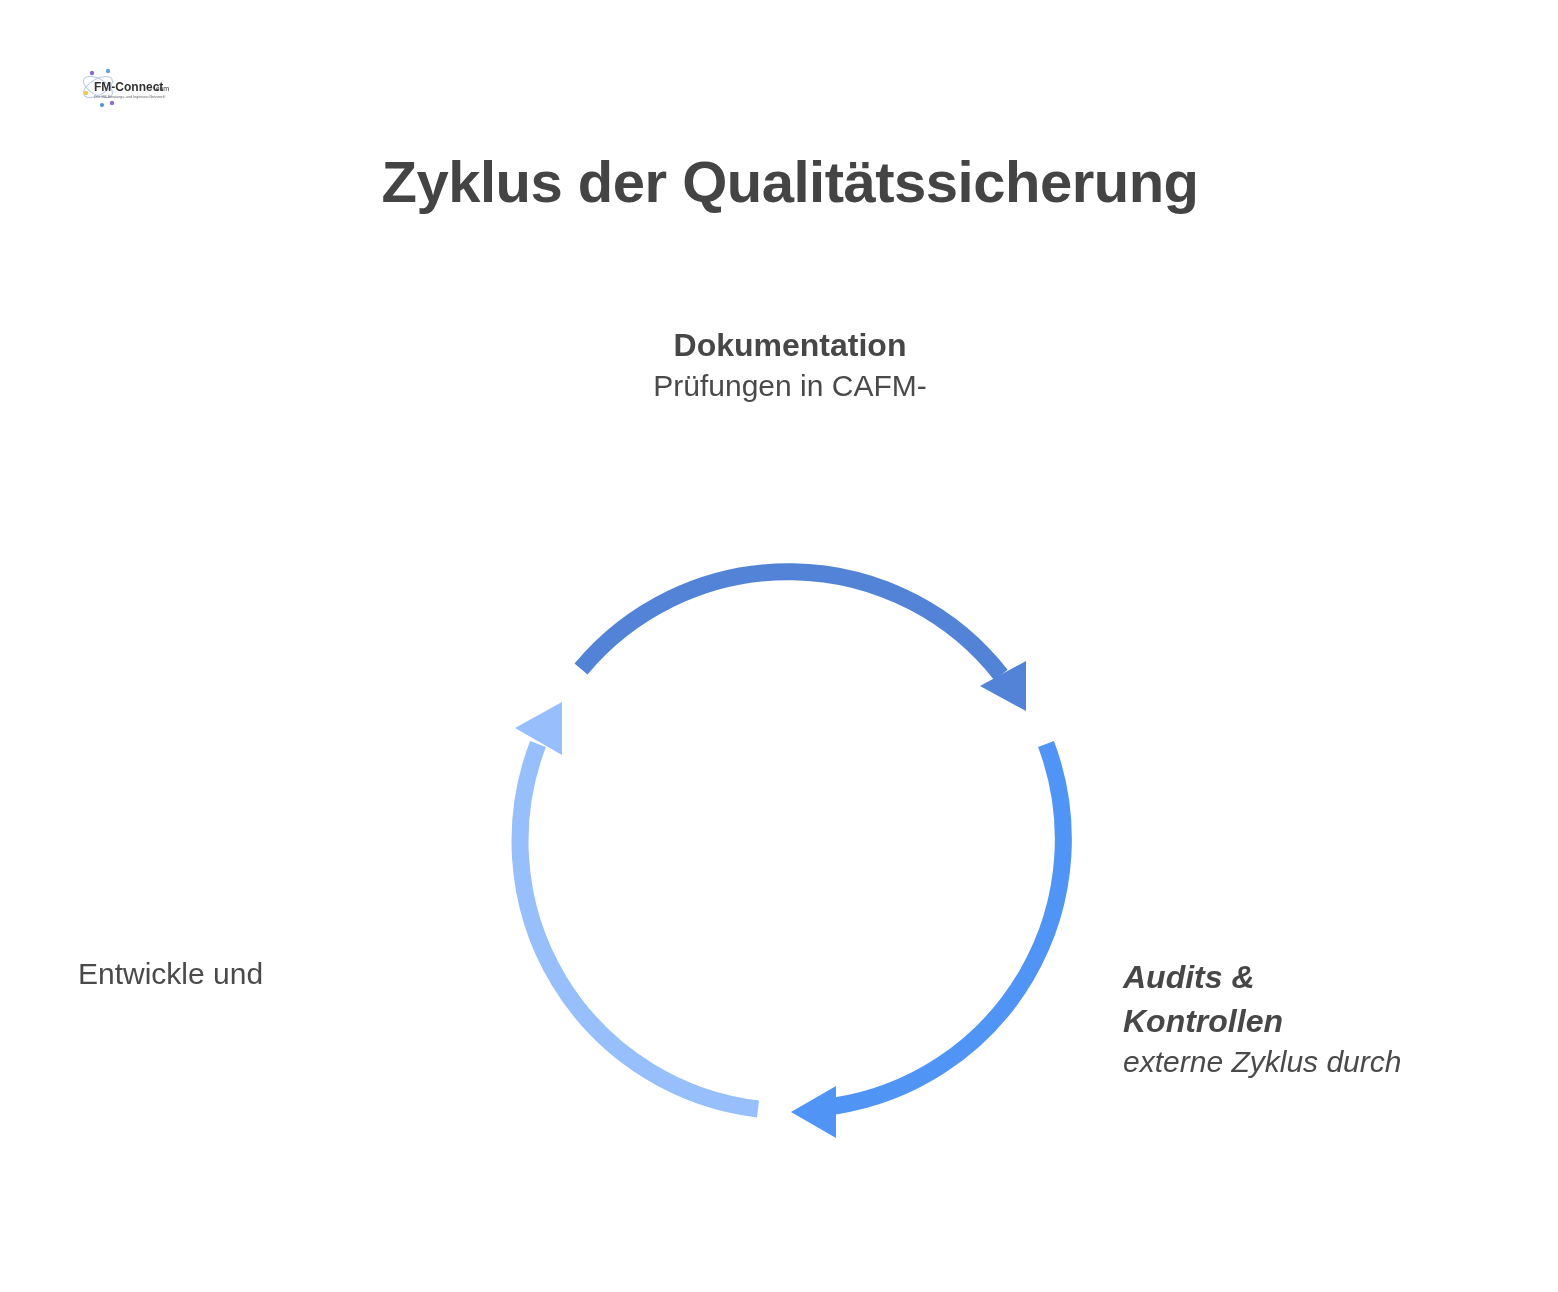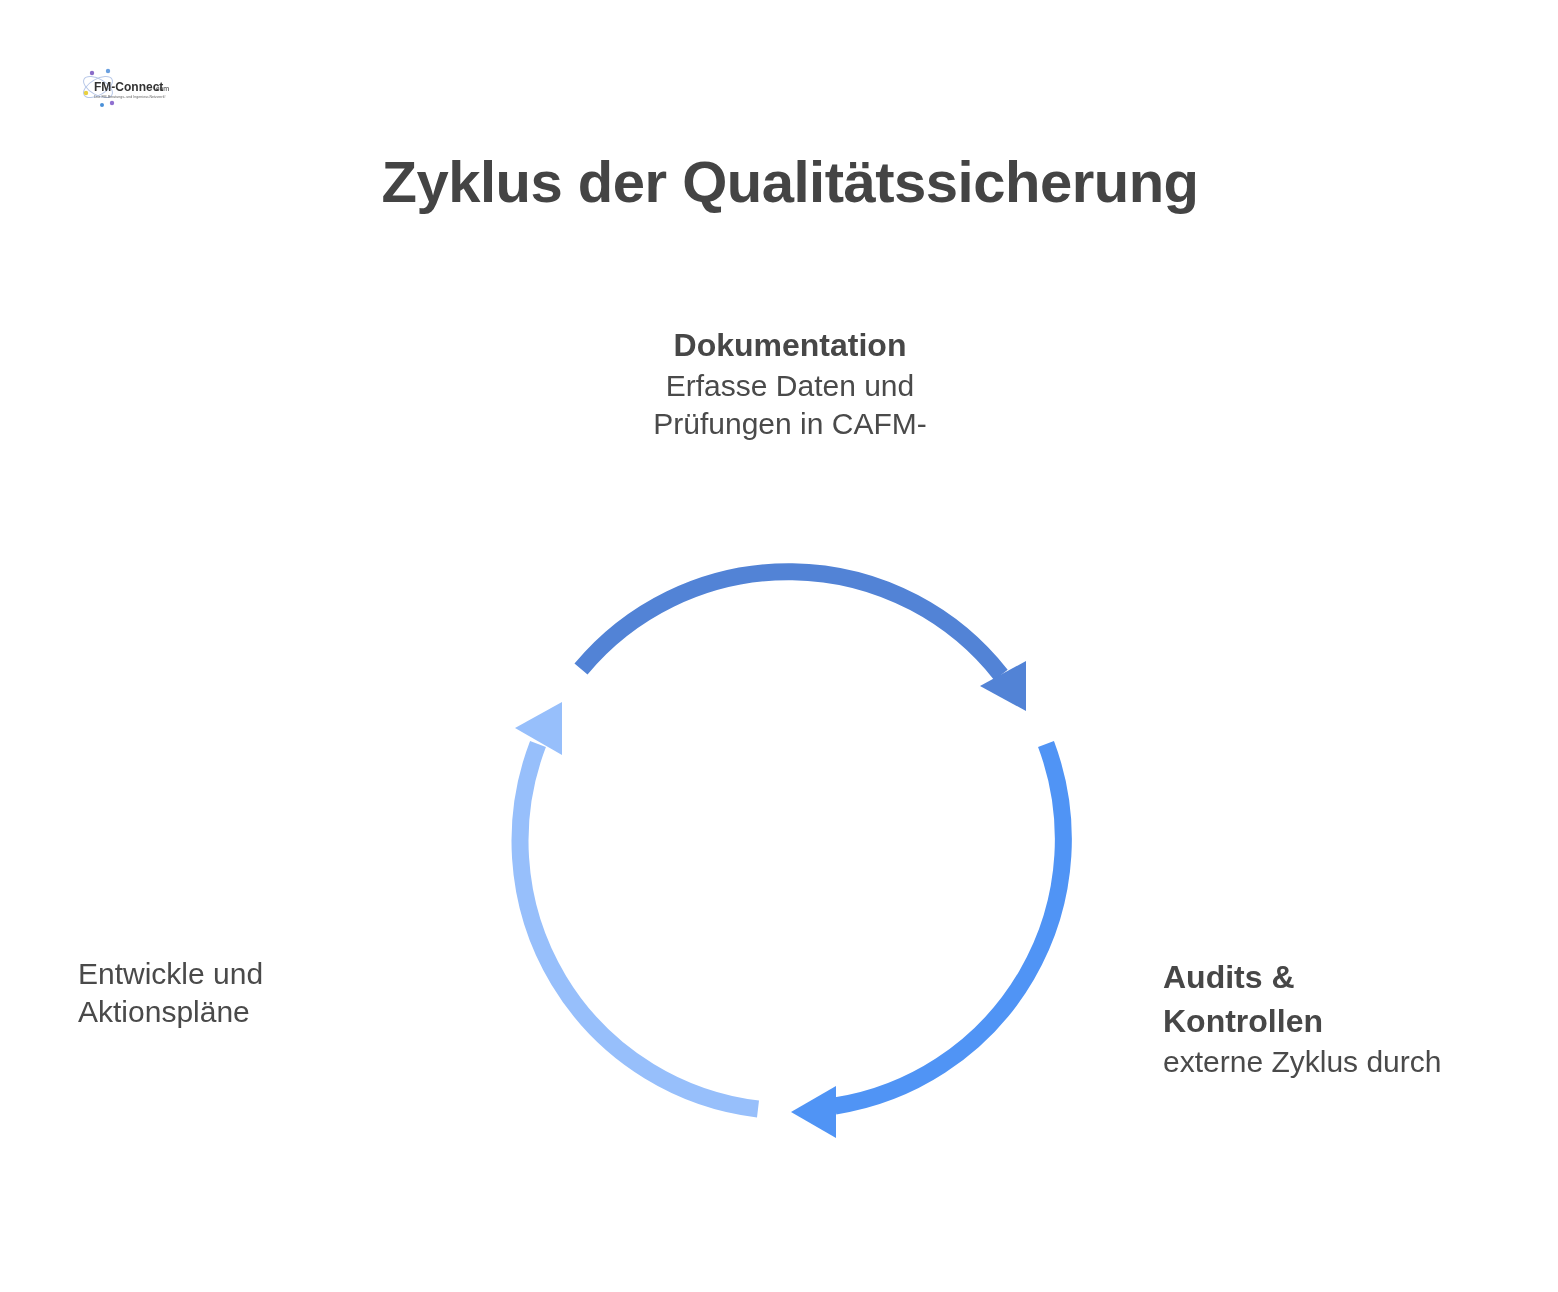--- a/index.html
+++ b/index.html
@@ -61,24 +61,25 @@
     }
     .step-top .desc-line { display: block; }
     .step-left {
       left: 78px;
       top: 955px;
       width: 360px;
     }
     .step-left .step-title { text-align: left; margin-left: 4px; }
     .step-left .step-desc { text-align: left; padding-right: 22px; }
     .step-right {
-      left: 1163px;
+      left: 1123px;
       top: 955px;
       width: 340px;
       text-align: left;
+      font-style: italic;
     }
     .desc-line { display: block; }
     .cycle {
       position: absolute;
       left: 0;
       top: 0;
     }
   </style>
 </head>
 <body>
@@ -114,29 +115,27 @@
 
   <g>
     <path d="M 758 1109 A 270 270 0 0 1 538 744" fill="none" stroke="#97BFFB" stroke-width="17"></path>
     <polygon points="515,728 562,702 562,755" fill="#97BFFB"></polygon>
   </g>
 </svg>
 
 <div class="step step-top">
   <p class="step-title">Dokumentation</p>
   <p class="step-desc">
-    <span class="desc-line">Erfasse Daten und</span>
     <span class="desc-line">Prüfungen in CAFM-</span>
   </p>
 </div>
 
 <div class="step step-left">
   <p class="step-desc">
     <span class="desc-line">Entwickle und</span>
-    <span class="desc-line">Aktionspläne</span>
   </p>
 </div>
 
 <div class="step step-right">
   <p class="step-title">
     <span class="desc-line">Audits &amp;</span>
     <span class="desc-line">Kontrollen</span>
   </p>
   <p class="step-desc">
     <span class="desc-line">externe Zyklus durch</span>

